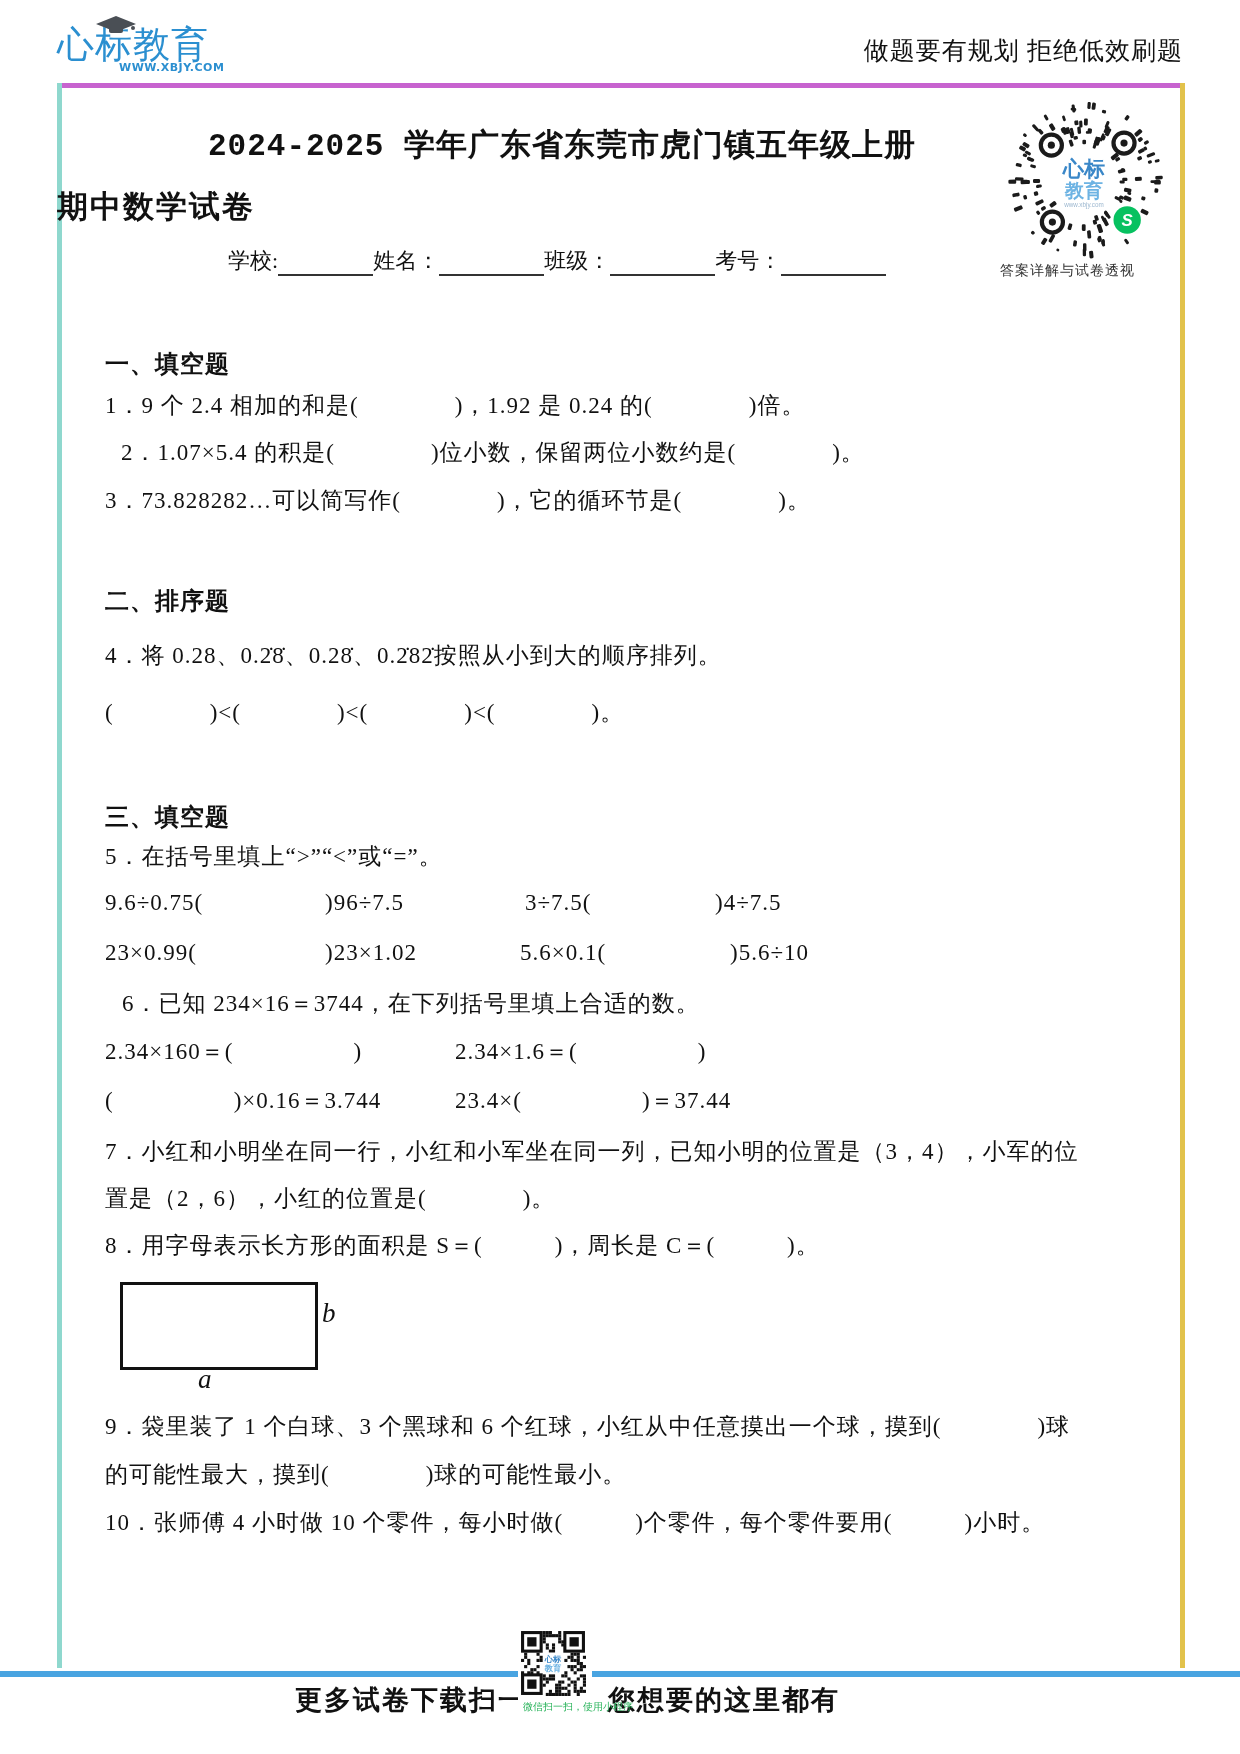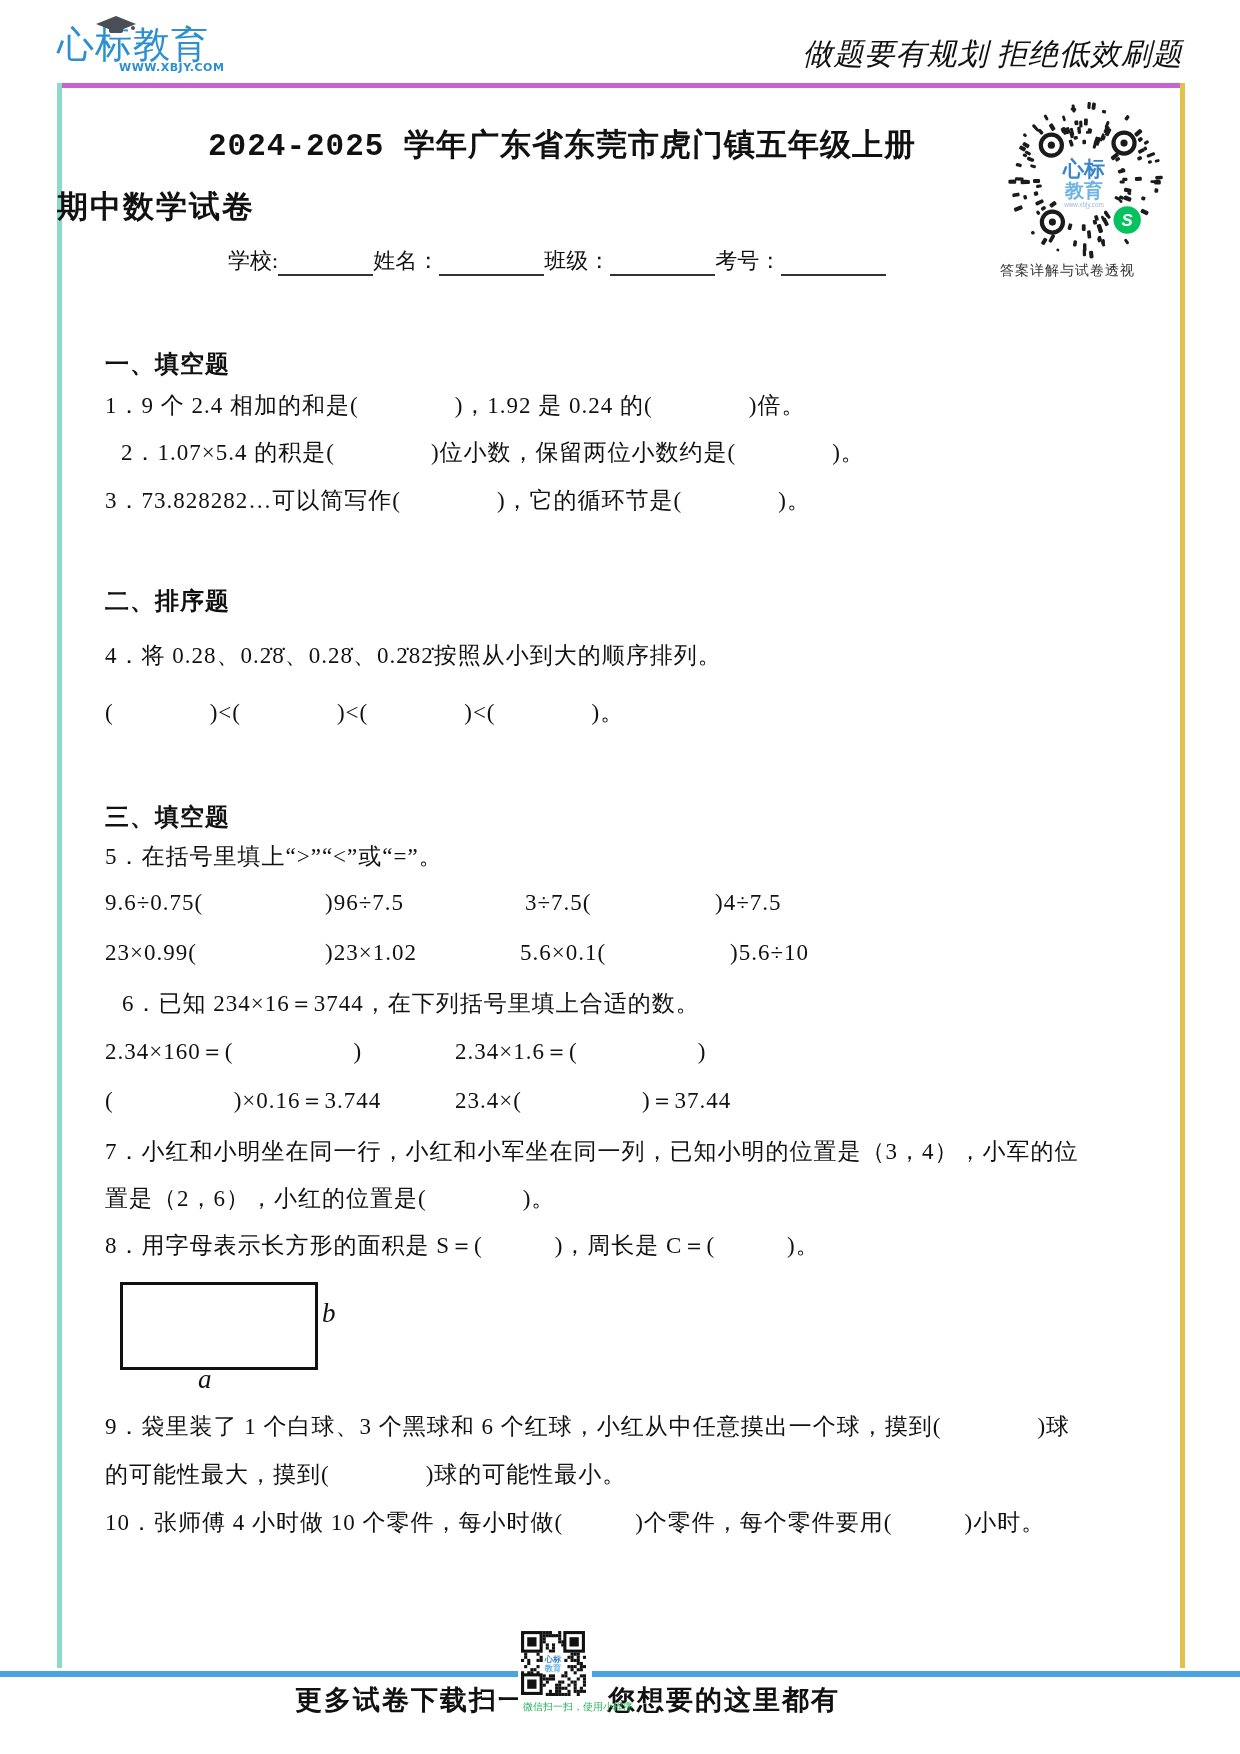--- a/index.html
+++ b/index.html
@@ -5,21 +5,21 @@
   html,body{margin:0;padding:0;background:#ffffff;}
   .page{position:relative;width:1240px;height:1754px;background:#fff;overflow:hidden;
         font-family:"Liberation Serif","DejaVu Serif",serif;color:#111;}
   .abs{position:absolute;}
 
   
   .logo-text{font-family:"DejaVu Sans","Liberation Sans",sans-serif;font-weight:400;
              font-size:37px;color:#2b8fd0;letter-spacing:1px;line-height:1;}
   .logo-url{font-family:"DejaVu Sans","Liberation Sans",sans-serif;font-weight:700;
             font-size:11px;color:#2b8fd0;letter-spacing:.5px;}
-  .slogan{font-size:30px;color:#111;letter-spacing:1px;font-style:italic;}
+  .slogan{font-size:25px;color:#111;letter-spacing:1px;}
 
   
   .line-top{left:57px;top:83px;width:1128px;height:5px;background:#c763cf;}
   .line-left{left:57px;top:83px;width:5px;height:1585px;background:#8fd8ce;}
   .line-right{left:1180px;top:83px;width:5px;height:1585px;background:#e2c24b;}
   .line-footer{left:0;top:1671px;width:1240px;height:6px;background:#49a4e1;}
 
   
   .title1{left:57px;top:124px;width:1010px;text-align:center;font-size:31px;font-weight:700;letter-spacing:1px;font-family:Liberation Mono, monospace;}
   .title2{left:57px;top:186px;width:1010px;text-align:left;font-size:31px;font-weight:700;letter-spacing:2px;}

